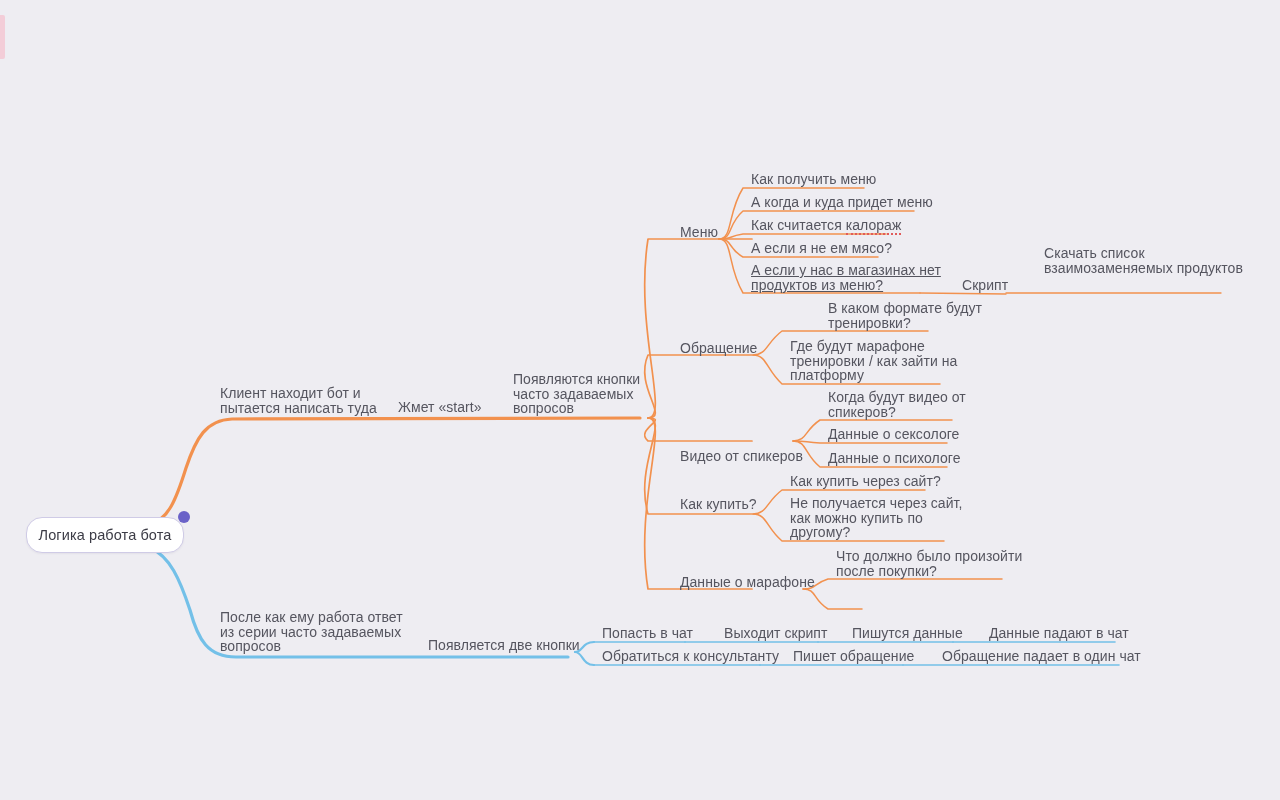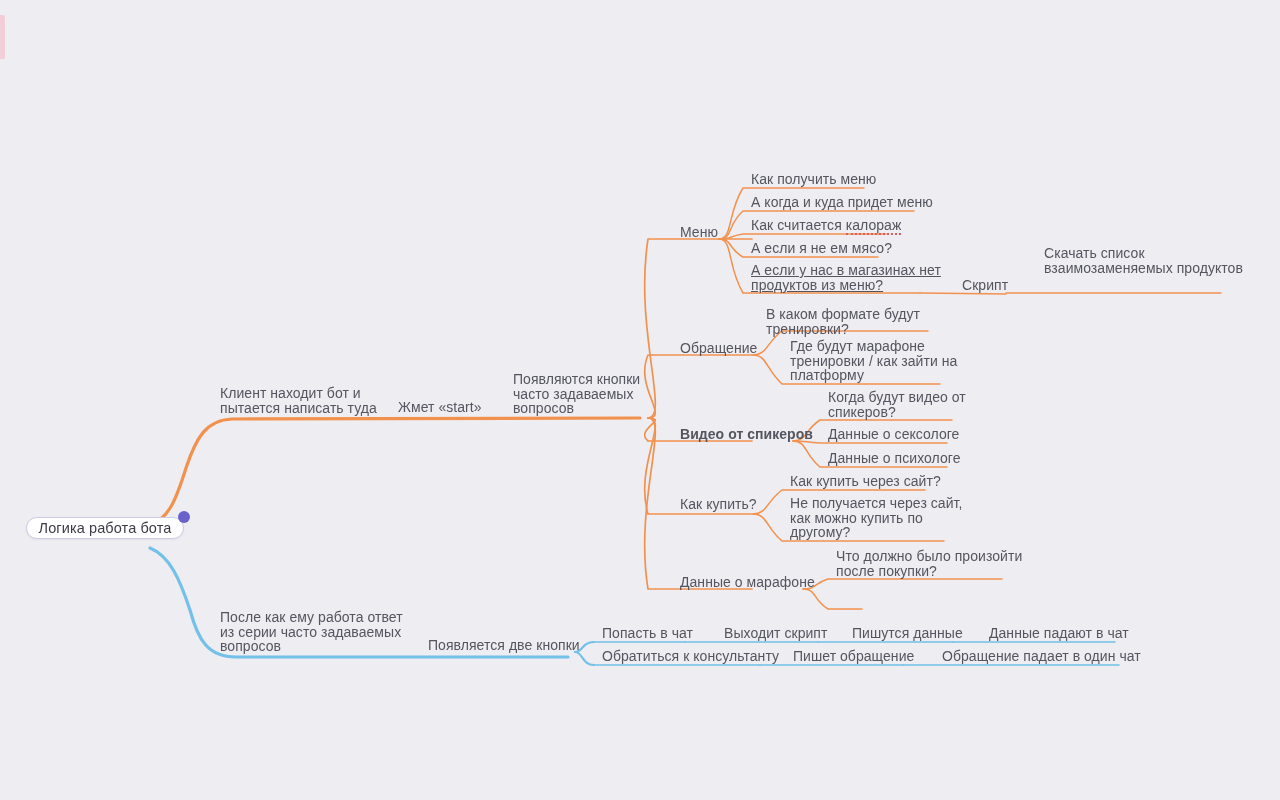--- a/index.html
+++ b/index.html
@@ -31,21 +31,21 @@
     width: 5px;
     height: 44px;
     background: #f3cdd8;
     border-radius: 0 2px 2px 0;
   }
   .root-node {
     position: absolute;
     left: 26px;
     top: 517px;
     width: 158px;
-    height: 22px;
+    height: 36px;
     box-sizing: border-box;
     background: #ffffff;
     border: 1.5px solid #cfcbe6;
     border-radius: 16px;
     display: flex;
     align-items: center;
     justify-content: center;
     box-shadow: 0 1px 2px rgba(80,70,120,0.07);
   }
   .root-node span {
@@ -120,33 +120,33 @@
     </svg>
 
   <div class="root-node">
     <span>Логика работа бота</span>
   </div>
   <div class="root-dot"></div>
 
   <div id="labels">
       <div class="lbl" style="left: 680px; top: 225px;">Меню</div>
       <div class="lbl" style="left: 680px; top: 341px;">Обращение</div>
-      <div class="lbl" style="left: 680px; top: 427px; font-weight: bold;">Видео от спикеров</div>
+      <div class="lbl" style="left: 680px; top: 449px;">Видео от спикеров</div>
       <div class="lbl" style="left: 680px; top: 497px;">Как купить?</div>
       <div class="lbl" style="left: 680px; top: 575px;">Данные о марафоне</div>
       <div class="lbl right" style="left: 751px; top: 172px;">Как получить меню</div>
       <div class="lbl right" style="left: 751px; top: 195px;">А когда и куда придет меню</div>
       <div class="lbl right" style="left: 751px; top: 218px;">Как считается <span class="misspell">калораж</span></div>
       <div class="lbl right" style="left: 751px; top: 241px;">А если я не ем мясо?</div>
       <div class="lbl right" style="left: 751px; top: 263px; text-decoration: underline;">А если у нас в магазинах нет
 продуктов из меню?</div>
       <div class="lbl right" style="left: 962px; top: 278px;">Скрипт</div>
       <div class="lbl right" style="left: 1044px; top: 246px;">Скачать список
 взаимозаменяемых продуктов</div>
-      <div class="lbl right" style="left: 766px; top: 301px; margin-top: 6px;">В каком формате будут
+      <div class="lbl right" style="left: 828px; top: 301px;">В каком формате будут
 тренировки?</div>
       <div class="lbl right" style="left: 790px; top: 339px;">Где будут марафоне
 тренировки / как зайти на
 платформу</div>
       <div class="lbl right" style="left: 828px; top: 390px;">Когда будут видео от
 спикеров?</div>
       <div class="lbl right" style="left: 828px; top: 427px;">Данные о сексологе</div>
       <div class="lbl right" style="left: 828px; top: 451px;">Данные о психологе</div>
       <div class="lbl right" style="left: 790px; top: 474px;">Как купить через сайт?</div>
       <div class="lbl right" style="left: 790px; top: 496px;">Не получается через сайт,

